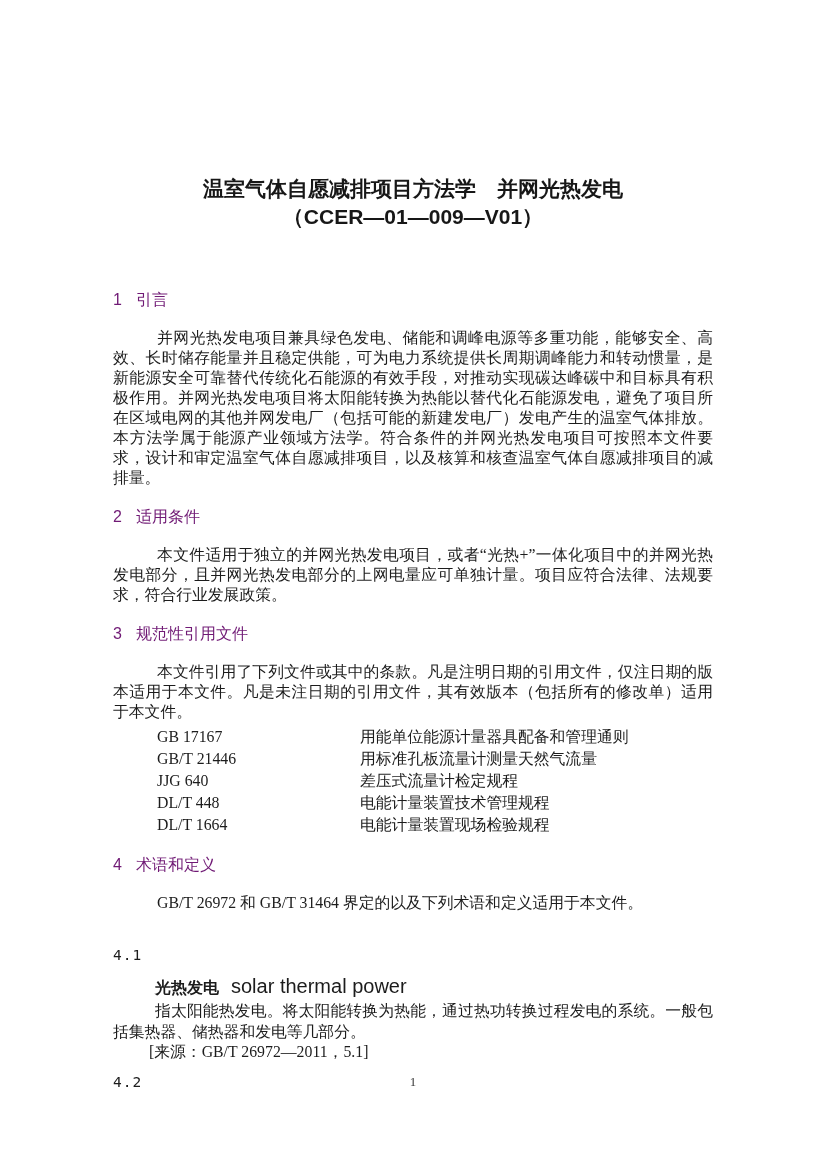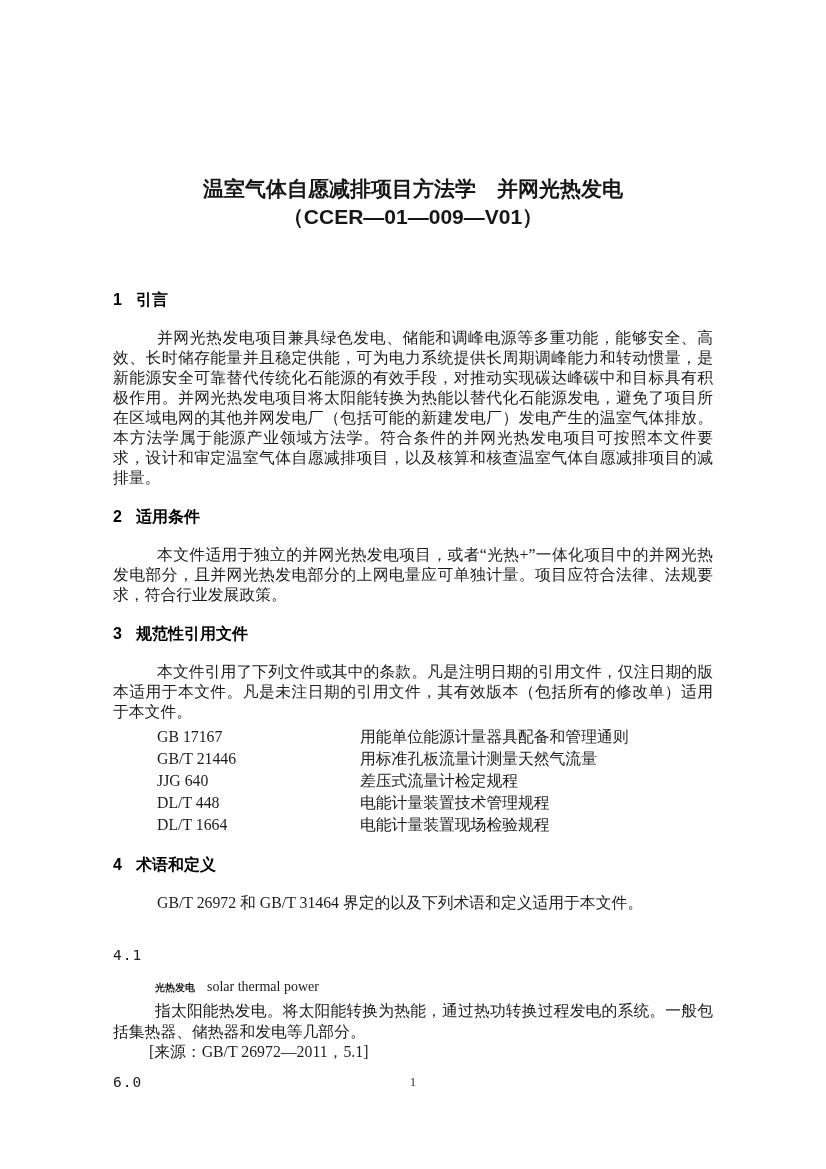--- a/index.html
+++ b/index.html
@@ -24,24 +24,24 @@
     font-family: "Liberation Sans", "DejaVu Sans", sans-serif;
     font-weight: bold;
     font-size: 21px;
     line-height: 28px;
     color: #171717;
   }
   .doc-title .title-line { display: block; }
   .sec-h {
     margin: 19px 0 18px 0;
     font-family: "Liberation Sans", "DejaVu Sans", sans-serif;
-    font-weight: bold;
+    font-weight: normal;
     font-size: 16px;
     line-height: 20px;
-    color: #000000;
+    color: #701a75;
   }
   .sec-h:first-of-type { margin-top: 59px; }
   .sec-num { display: inline-block; min-width: 23px; }
   .body-p {
     text-align: justify;
     line-height: 20px;
     text-indent: 44px;
   }
   .def-p { text-indent: 42px; line-height: 21px; }
   .ref-list { margin-top: 4px; }
@@ -57,25 +57,25 @@
   }
   .item-num.n42 { margin-top: 10px; }
   .term-line {
     margin-top: 11px;
     margin-left: 42px;
     line-height: 20px;
   }
   .term-cn {
     font-family: "Liberation Sans", "DejaVu Sans", sans-serif;
     font-weight: bold;
-    font-size: 10px;
+    font-size: 16px;
   }
   .term-en {
-    font-family: Liberation Serif, serif;
-    font-size: 14px;
+    font-family: Liberation Sans, sans-serif;
+    font-size: 20px;
     margin-left: 12px;
   }
   .def-block { margin-top: 2px; }
   .source-line { text-indent: 36px; line-height: 20px; }
   .page-number {
     position: absolute;
     top: 1074px;
     left: 0;
     width: 100%;
     text-align: center;
@@ -130,18 +130,18 @@
     <p class="body-p">GB/T 26972 和 GB/T 31464 界定的以及下列术语和定义适用于本文件。</p>
 
     <div class="item-num">4.1</div>
 
     <div class="term-line">
       <span class="term-cn">光热发电</span><span class="term-en">solar thermal power</span>
     </div>
     <p class="body-p def-p def-block">指太阳能热发电。将太阳能转换为热能，通过热功转换过程发电的系统。一般包括集热器、储热器和发电等几部分。</p>
     <div class="source-line">[来源：GB/T 26972—2011，5.1]</div>
 
-    <div class="item-num n42">6.0</div>
+    <div class="item-num n42">4.2</div>
 
   </div>
 
   <div class="page-number">1</div>
 </div>
 
 </body></html>

